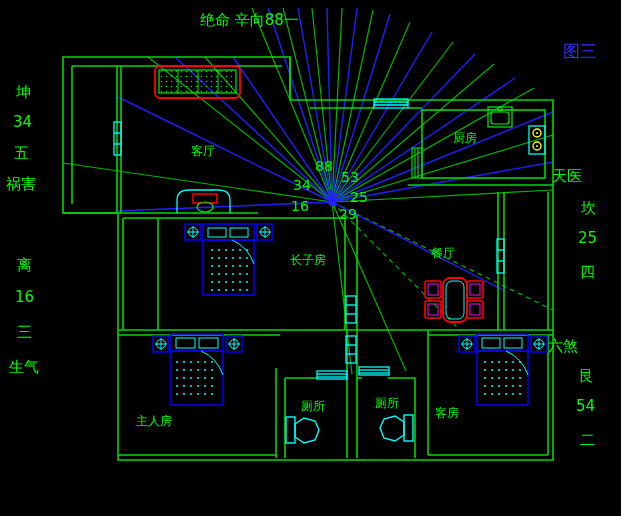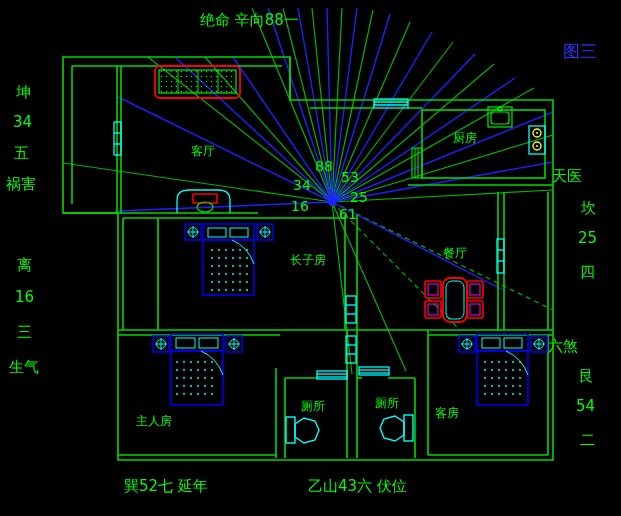--- a/index.html
+++ b/index.html
@@ -272,32 +272,30 @@
   <div class="lbl" style="left:552px;top:168px">天医</div>
   <div class="lbl" style="left:581px;top:200px">坎</div>
   <div class="lbl" style="left:578px;top:230px">25</div>
   <div class="lbl" style="left:580px;top:264px">四</div>
 
   <div class="lbl" style="left:548px;top:338px">六煞</div>
   <div class="lbl" style="left:579px;top:368px">艮</div>
   <div class="lbl" style="left:576px;top:398px">54</div>
   <div class="lbl" style="left:580px;top:432px">二</div>
 
-  <div class="lbl" style="left:124px;top:478px">巽52七 延年</div>
-  <div class="lbl" style="left:308px;top:478px">乙山43六 伏位</div>
 
   <div class="lbl room" style="left:191px;top:145px">客厅</div>
   <div class="lbl room" style="left:453px;top:132px">厨房</div>
-  <div class="lbl room" style="left:443px;top:247px">餐厅</div>
+  <div class="lbl room" style="left:431px;top:247px">餐厅</div>
   <div class="lbl room" style="left:290px;top:254px">长子房</div>
   <div class="lbl room" style="left:136px;top:415px">主人房</div>
   <div class="lbl room" style="left:301px;top:400px">厕所</div>
   <div class="lbl room" style="left:375px;top:397px">厕所</div>
   <div class="lbl room" style="left:435px;top:407px">客房</div>
 
   <div class="lbl cnum" style="left:315px;top:159px">88</div>
   <div class="lbl cnum" style="left:341px;top:170px">53</div>
   <div class="lbl cnum" style="left:293px;top:178px">34</div>
   <div class="lbl cnum" style="left:350px;top:190px">25</div>
   <div class="lbl cnum" style="left:291px;top:199px">16</div>
-  <div class="lbl cnum" style="left:339px;top:207px">61</div>
+  <div class="lbl cnum" style="left:339px;top:207px">29</div>
 
 </div>
 
 </body></html>

